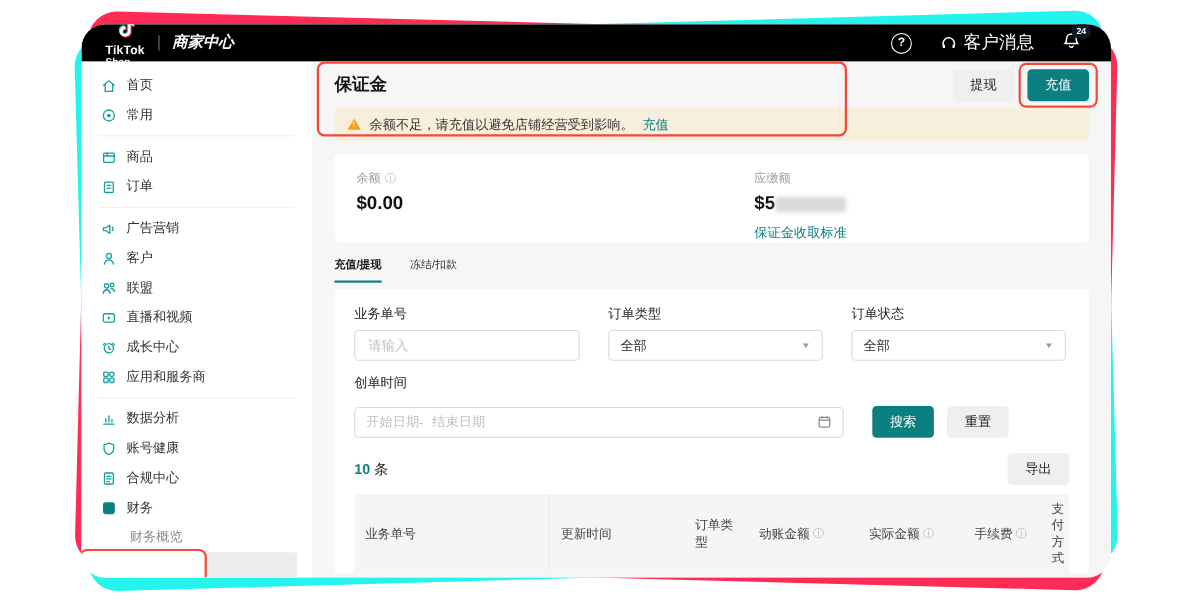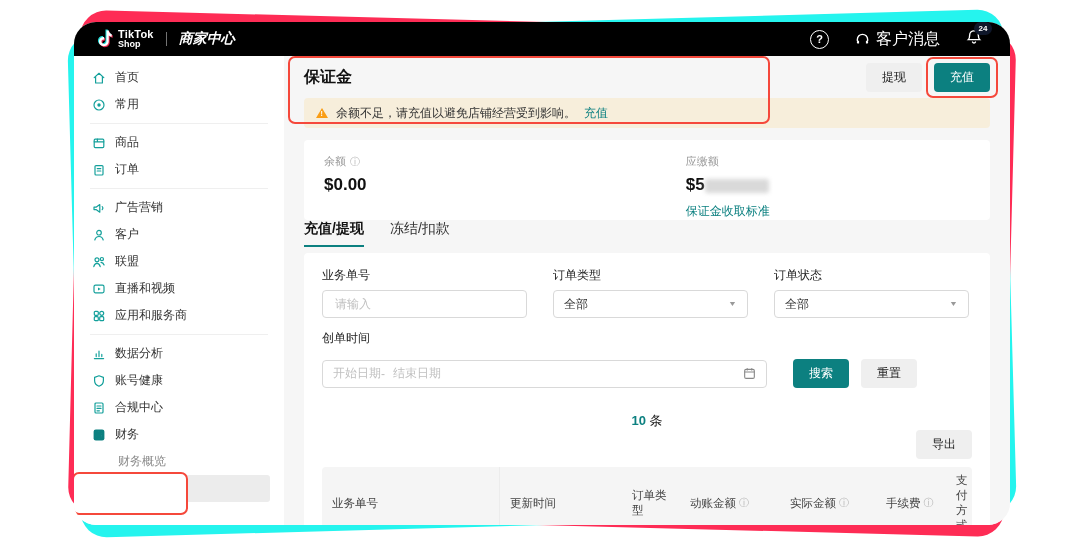--- a/index.html
+++ b/index.html
@@ -7,21 +7,21 @@
   .stage{position:relative;width:1080px;height:553px;background:#fff;overflow:hidden;}
 
   
   .frame{position:absolute;left:74px;top:22px;right:70px;bottom:28px;border-radius:26px;}
   .frame.pink{background:#FE2C55;transform:rotate(1.5deg);}
   .frame.cyan{background:#25F4EE;transform:rotate(-1.6deg);}
   .card{position:absolute;left:74px;top:22px;right:70px;bottom:28px;background:#fff;border-radius:22px;overflow:hidden;display:flex;flex-direction:column;}
 
   
   .topbar{height:34px;background:#000;display:flex;align-items:center;padding:0 22px;flex:0 0 auto;color:#fff;}
-  .logo{display:flex;align-items:center;gap:6px;}
+  .logo{display:flex;align-items:center;gap:6px;flex-direction:column;}
   .logo svg{filter:drop-shadow(1px 1px 0 rgba(254,44,85,.9)) drop-shadow(-1px -1px 0 rgba(37,244,238,.9));}
   .logo-text{line-height:1;}
   .logo-text .l1{font-size:11px;font-weight:bold;letter-spacing:.2px;}
   .logo-text .l2{font-size:9px;font-weight:bold;}
   .topbar .divider{width:1px;height:14px;background:rgba(255,255,255,.45);margin:0 12px;}
   .app-title{font-size:14px;font-weight:600;font-style:italic;}
   .topbar-right{margin-left:auto;display:flex;align-items:center;gap:26px;}
   .help-circle{width:17px;height:17px;border:1.5px solid #fff;border-radius:50%;display:flex;align-items:center;justify-content:center;font-size:11px;font-weight:bold;cursor:pointer;}
   .top-item{display:flex;align-items:center;gap:6px;font-size:16px;cursor:pointer;}
   .bell-wrap{position:relative;cursor:pointer;margin-right:6px;}
@@ -56,42 +56,42 @@
   .summary-card{margin-top:12px;background:#fff;border-radius:4px;padding:14px 20px;height:52px;display:flex;}
   .sum-label{font-size:11px;color:#9a9a9a;display:flex;align-items:center;gap:4px;}
   .sum-value{font-size:17px;font-weight:bold;color:#111;margin-top:6px;}
   .sum-left{flex:0 0 56%;}
   .info-i{color:#b5b5b5;font-size:10px;}
   .std-link{font-size:12px;margin-top:8px;}
 
   .blur{display:inline-block;background:#d9d9d9;border-radius:2px;filter:blur(2px);vertical-align:middle;height:12px;}
   .blur.big{height:14px;}
 
-  .tabs{margin-top:0;display:flex;gap:26px;font-size:14px;}
+  .tabs{margin-top:14px;display:flex;gap:26px;font-size:10px;}
   .tab{padding-bottom:7px;cursor:pointer;color:#333;}
   .tab.active{color:#111;font-weight:bold;border-bottom:2px solid #0c8080;}
 
   .panel{margin-top:6px;background:#fff;border-radius:4px;padding:14px 18px 0 18px;flex:1;}
   .filter-row{display:flex;gap:26px;}
   .fgroup{display:flex;flex-direction:column;}
   .flabel{font-size:12px;color:#222;margin-bottom:6px;}
   .input,.select{height:28px;border:1px solid #d9d9d9;border-radius:4px;background:#fff;font-size:12px;color:#333;display:flex;align-items:center;padding:0 10px;box-sizing:border-box;}
   .input input{border:none;outline:none;width:100%;font-size:12px;font-family:inherit;color:#333;}
   .input input::placeholder{color:#c0c0c0;}
   .select{justify-content:space-between;cursor:pointer;width:195px;}
   .chev{color:#999;font-size:9px;transform:scaleY(.8);}
   .w-input{width:205px;}
   .date-range{width:445px;justify-content:space-between;}
   .ph{color:#c0c0c0;}
   .date-sep{color:#c0c0c0;}
   .cal{color:#888;display:flex;align-items:center;}
   .row2{margin-top:12px;display:flex;align-items:center;gap:26px;}
   .row2 .btns{display:flex;gap:12px;margin-left:0;}
 
-  .count-row{margin-top:24px;display:flex;align-items:center;flex-direction:column;}
+  .count-row{margin-top:14px;display:flex;align-items:center;}
   .count{font-size:13px;color:#222;}
   .count b{color:#0c8080;font-weight:bold;}
   .count-row .btn{margin-left:auto;}
 
   .table{margin-top:8px;font-size:11.5px;color:#333;}
   .trow{display:grid;grid-template-columns:178px 122px 58px 100px 96px 70px 1fr;align-items:center;}
   .thead{background:#f5f5f5;border-radius:4px 4px 0 0;color:#444;}
   .thead .cell{padding:6px 10px;display:flex;align-items:center;gap:3px;}
   .cell{padding:9px 10px;display:flex;align-items:center;gap:3px;min-height:14px;}
   .cell.c0{border-right:1px solid #ececec;align-self:stretch;}
@@ -210,20 +210,29 @@
             <span>联盟</span>
           </div>
           <div class="side-item">
             <span class="ic">
               <svg width="14" height="14" viewBox="0 0 14 14" fill="none" stroke="currentColor" stroke-width="1.2" stroke-linecap="round" stroke-linejoin="round">
                 <rect x="2" y="3.2" width="10" height="7.6" rx="1.5"></rect>
                 <path d="M6 5.4l2.7 1.6L6 8.6z" fill="currentColor" stroke="none"></path>
               </svg>
             </span>
             <span>直播和视频</span>
+          </div>
+          <div class="side-item">
+            <span class="ic">
+              <svg width="14" height="14" viewBox="0 0 14 14" fill="none" stroke="currentColor" stroke-width="1.2" stroke-linecap="round" stroke-linejoin="round">
+                <circle cx="7" cy="7.6" r="4.2"></circle>
+                <path d="M7 5.6v2.2l1.6 1M3.4 3 2 4.4M10.6 3 12 4.4"></path>
+              </svg>
+            </span>
+            <span>成长中心</span>
           </div>
           <div class="side-item">
             <span class="ic">
               <svg width="14" height="14" viewBox="0 0 14 14" fill="none" stroke="currentColor" stroke-width="1.2" stroke-linecap="round" stroke-linejoin="round">
                 <rect x="2.3" y="2.3" width="4" height="4" rx="1"></rect>
                 <rect x="7.7" y="2.3" width="4" height="4" rx="2"></rect>
                 <rect x="2.3" y="7.7" width="4" height="4" rx="1"></rect>
                 <rect x="7.7" y="7.7" width="4" height="4" rx="1"></rect>
               </svg>
             </span>

